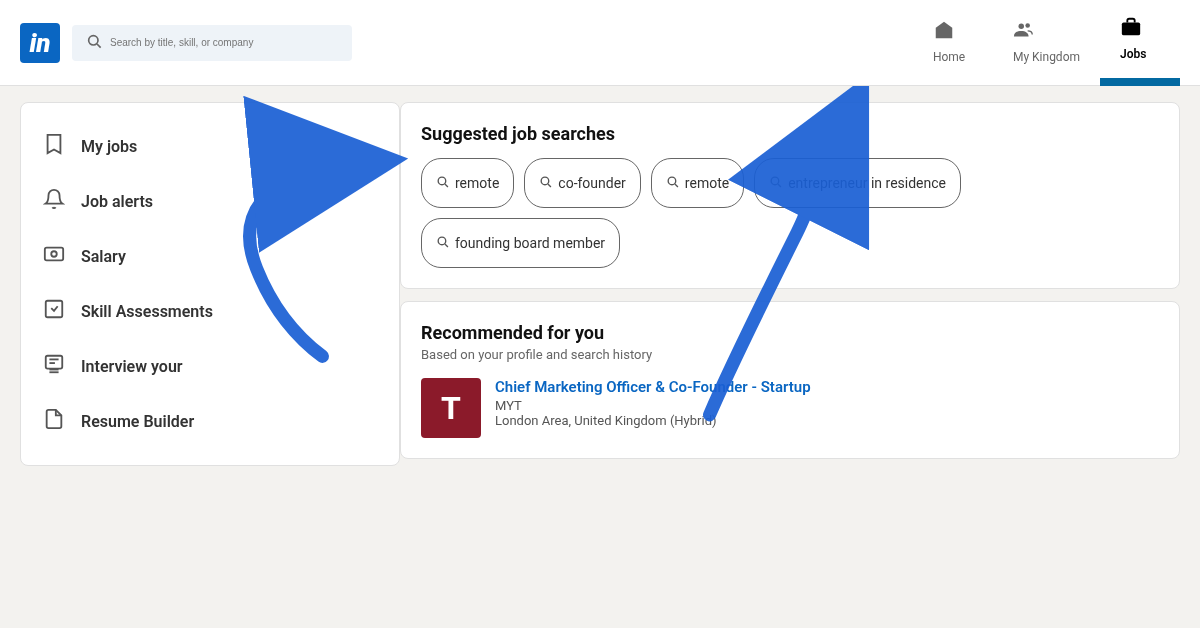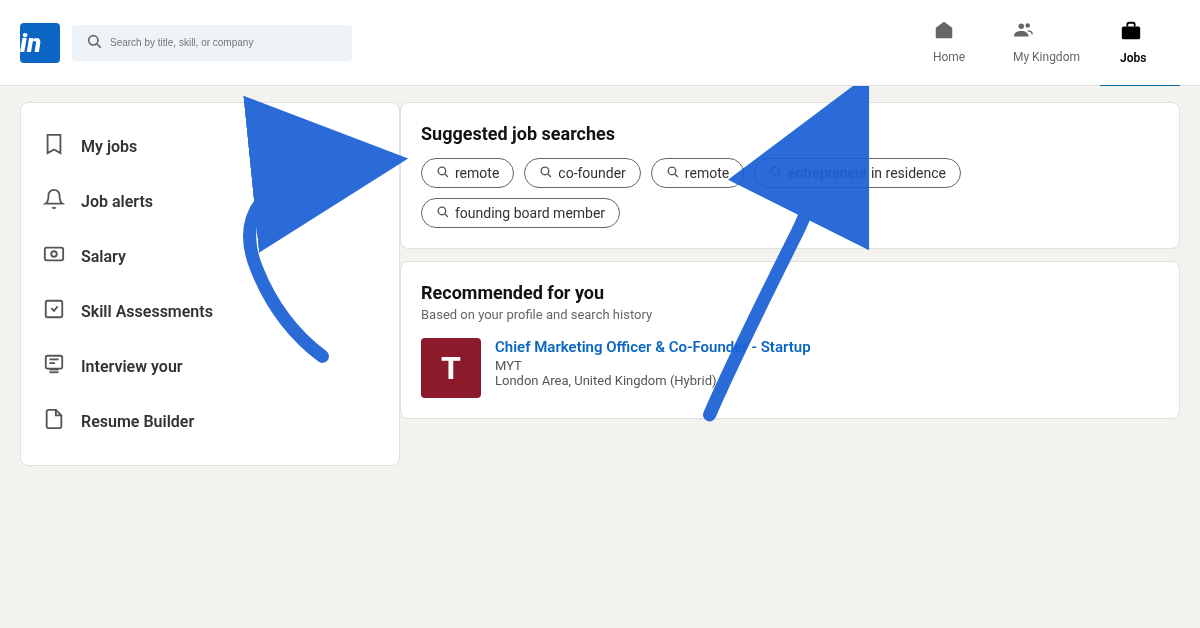--- a/index.html
+++ b/index.html
@@ -20,20 +20,21 @@
       border-bottom: 1px solid #e0e0e0;
       position: relative;
     }
     .linkedin-logo {
       width: 40px;
       height: 40px;
       background: #0a66c2;
       border-radius: 4px;
       display: flex;
       align-items: center;
+      justify-content: center;
       flex-shrink: 0;
       margin-right: 12px;
     }
     .linkedin-logo span {
       color: #fff;
       font-size: 26px;
       font-weight: 900;
       font-style: italic;
       line-height: 1;
     }
@@ -70,21 +71,21 @@
       align-items: flex-start;
       padding: 0 20px;
       height: 86px;
       justify-content: center;
       cursor: pointer;
       border-bottom: 3px solid transparent;
       gap: 4px;
       min-width: 80px;
     }
     .nav-item.active {
-      border-bottom: 1px solid #0369a1;
+      border-bottom: 8px solid #0369a1;
     }
     .nav-item .nav-icon {
       font-size: 22px;
       color: #666;
     }
     .nav-item.active .nav-icon { color: #000; }
     .nav-item .nav-label {
       font-size: 12px;
       color: #666;
     }
@@ -153,21 +154,21 @@
       display: flex;
       flex-wrap: wrap;
       gap: 10px;
     }
     .chip {
       display: flex;
       align-items: center;
       gap: 6px;
       border: 1.5px solid #666;
       border-radius: 20px;
-      padding: 6px 14px;
+      padding: 16px 14px;
       font-size: 14px;
       color: #333;
       cursor: pointer;
       white-space: nowrap;
     }
     .chip .chip-search-icon {
       font-size: 13px;
       color: #555;
     }
 

